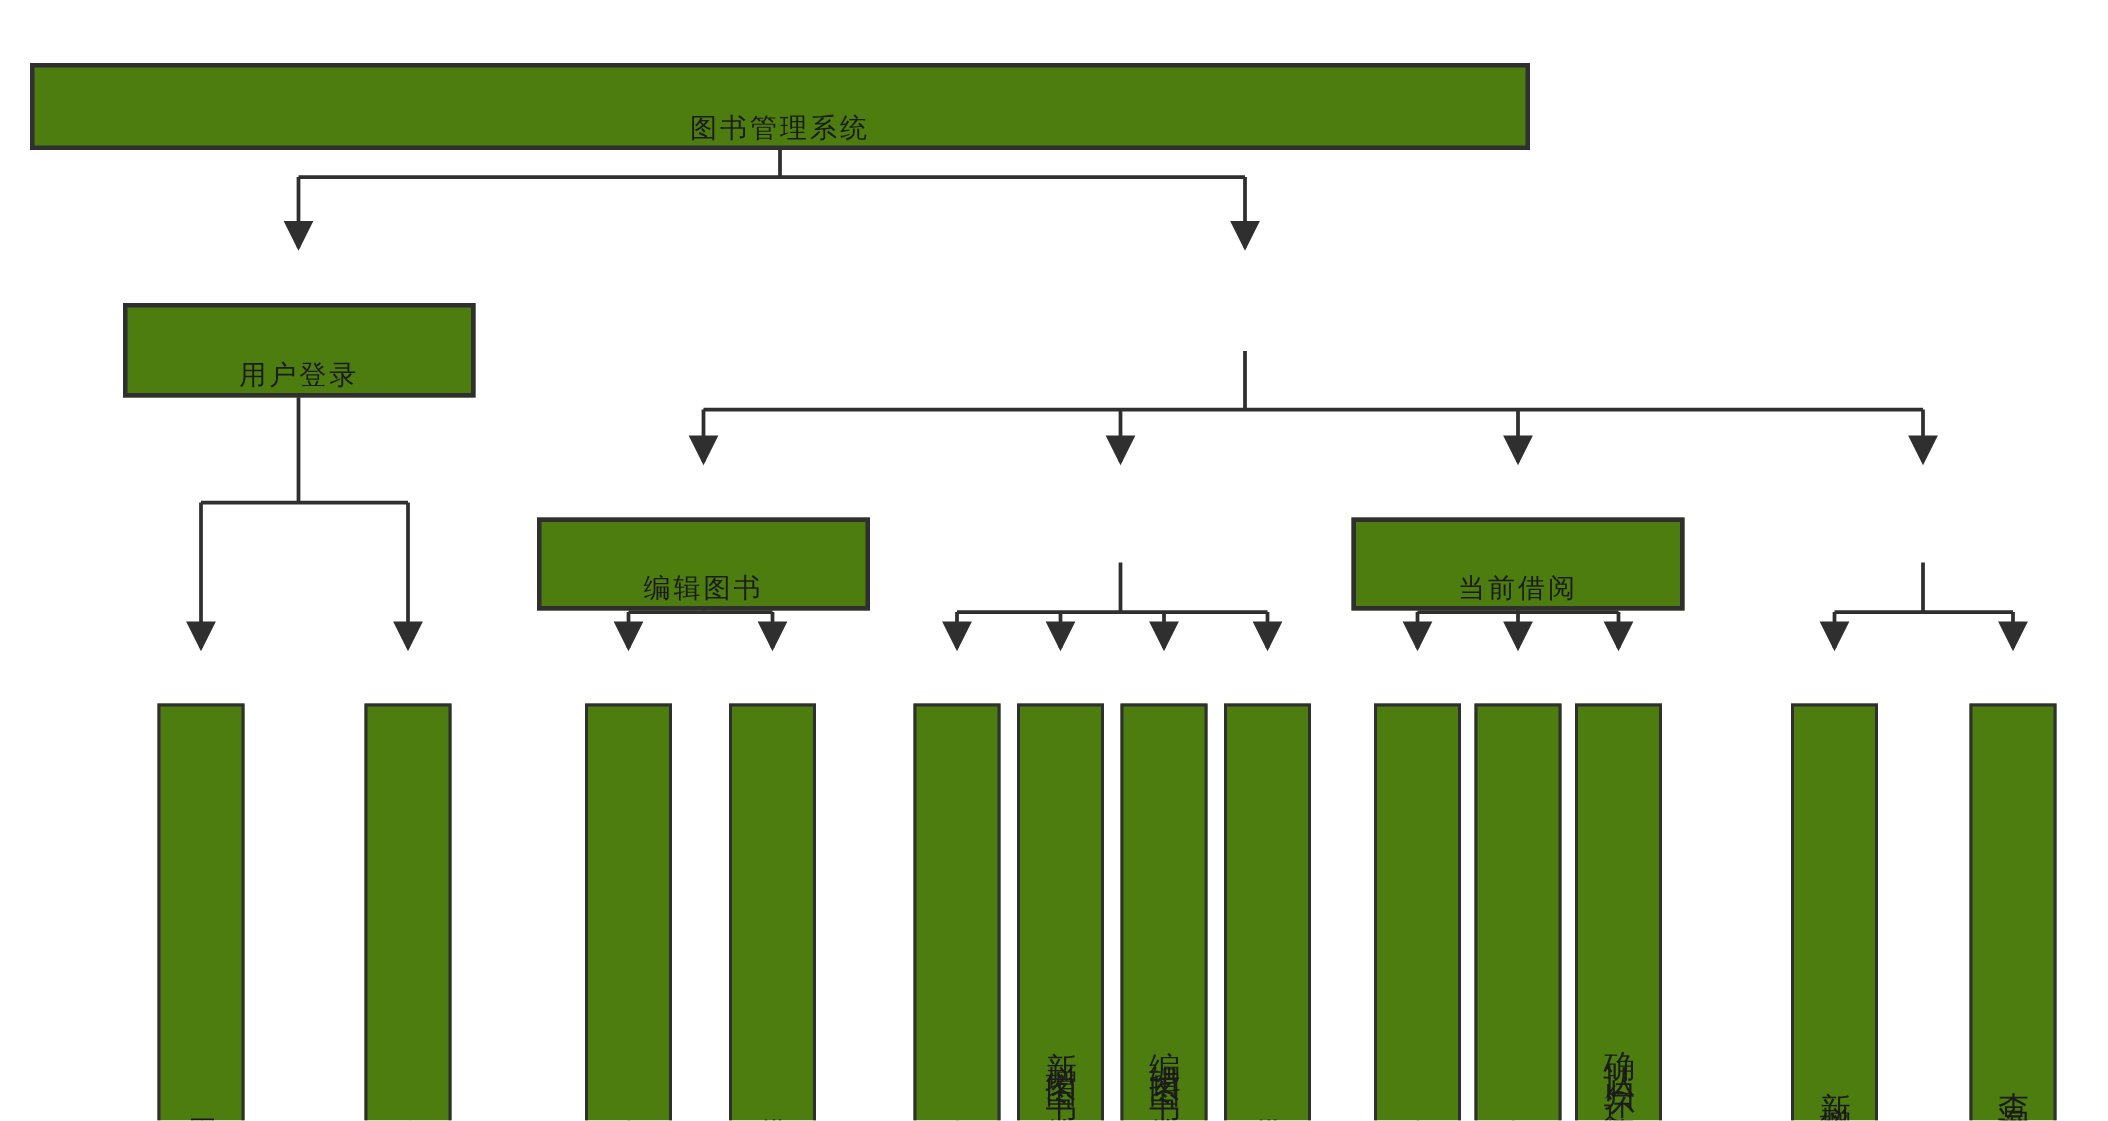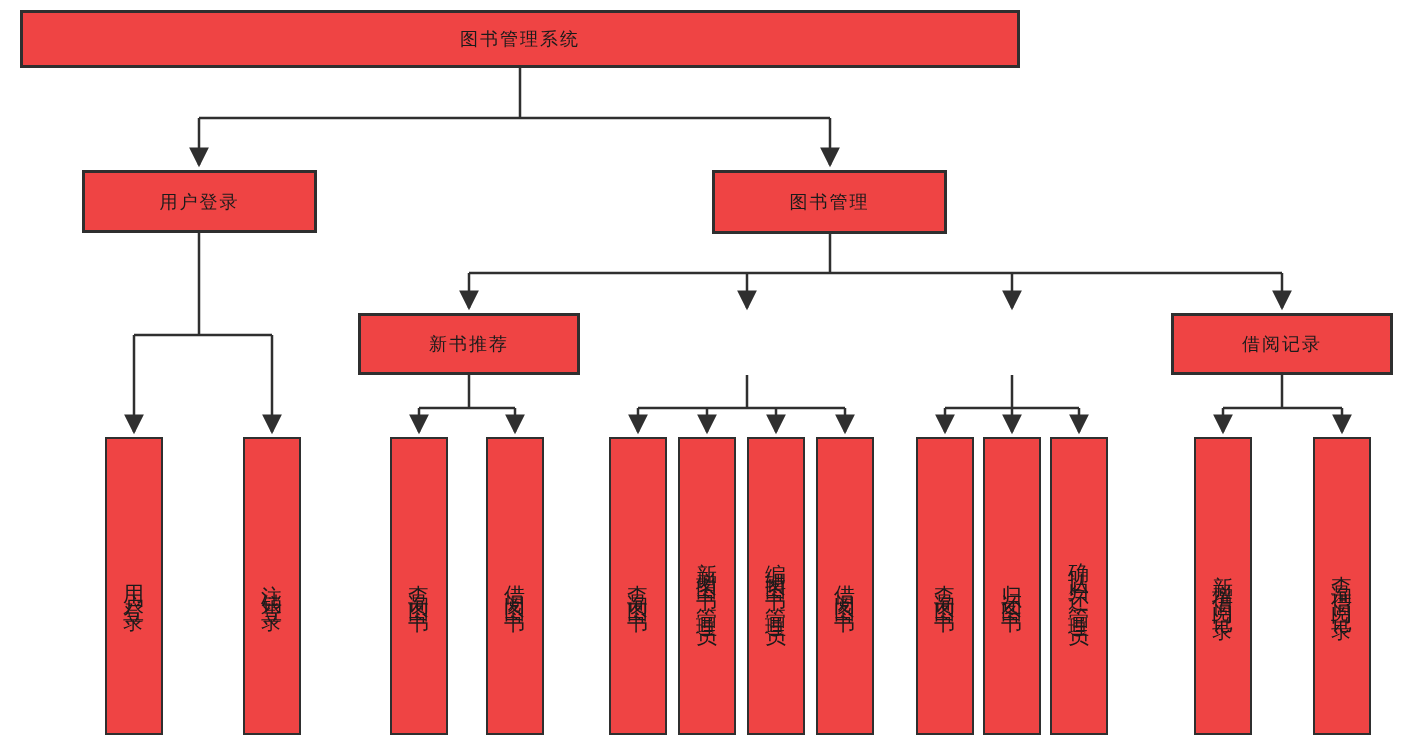--- a/index.html
+++ b/index.html
@@ -16,29 +16,30 @@
     overflow: hidden;
   }
   .wires {
     position: absolute;
     left: 0; top: 0;
     width: 1405px; height: 747px;
   }
   .box {
     position: absolute;
     box-sizing: border-box;
-    background: #ef4444;
+    background: #4d7c0f;
     border: 3px solid #2f2f2f;
     display: flex;
-    align-items: center;
+    align-items: flex-end;
     justify-content: center;
     color: #1b1b1b;
     font-size: 18px;
     letter-spacing: 2px;
     white-space: nowrap;
+    margin-top: 32px;
   }
   .leaf {
     border-width: 2.5px;
   }
   .vtext {
     writing-mode: vertical-rl;
     text-orientation: mixed;
     font-size: 21px;
     letter-spacing: 9px;
     line-height: 1;
@@ -97,29 +98,26 @@
     </g>
   </svg>
 
   <div class="box" style="left:20px; top:10px; width:1000px; height:58px;">
     <span>图书管理系统</span>
   </div>
 
   <div class="box" style="left:82px; top:170px; width:235px; height:63px;">
     <span>用户登录</span>
   </div>
-  <div class="box" style="left:712px; top:170px; width:235px; height:64px;">
-    <span>图书管理</span>
-  </div>
 
   <div class="box" style="left:358px; top:313px; width:222px; height:62px;">
-    <span>新书推荐</span>
+    <span>编辑图书</span>
   </div>
-  <div class="box" style="left:1171px; top:313px; width:222px; height:62px;">
-    <span>借阅记录</span>
+  <div class="box" style="left:901px; top:313px; width:222px; height:62px;">
+    <span>当前借阅</span>
   </div>
 
   <div class="box leaf" style="left:105px; top:437px; width:58px; height:298px;">
     <span class="vtext">用户登录</span>
   </div>
   <div class="box leaf" style="left:243px; top:437px; width:58px; height:298px;">
     <span class="vtext">注销登录</span>
   </div>
 
   <div class="box leaf" style="left:390px; top:437px; width:58px; height:298px;">

